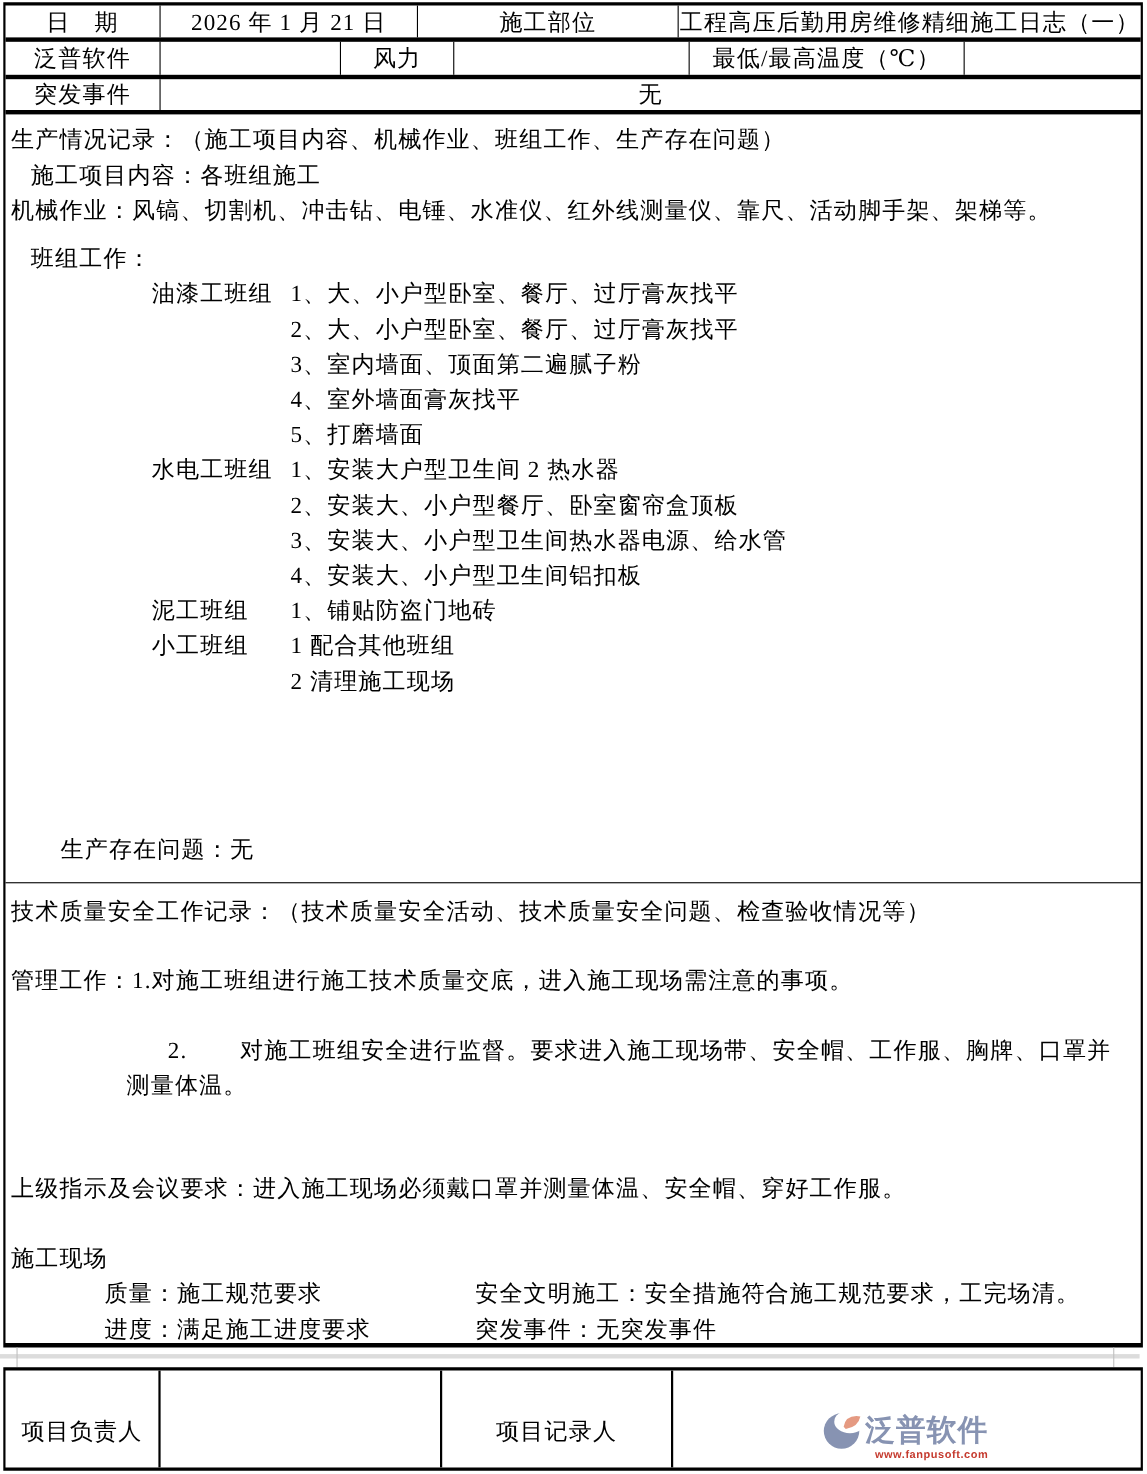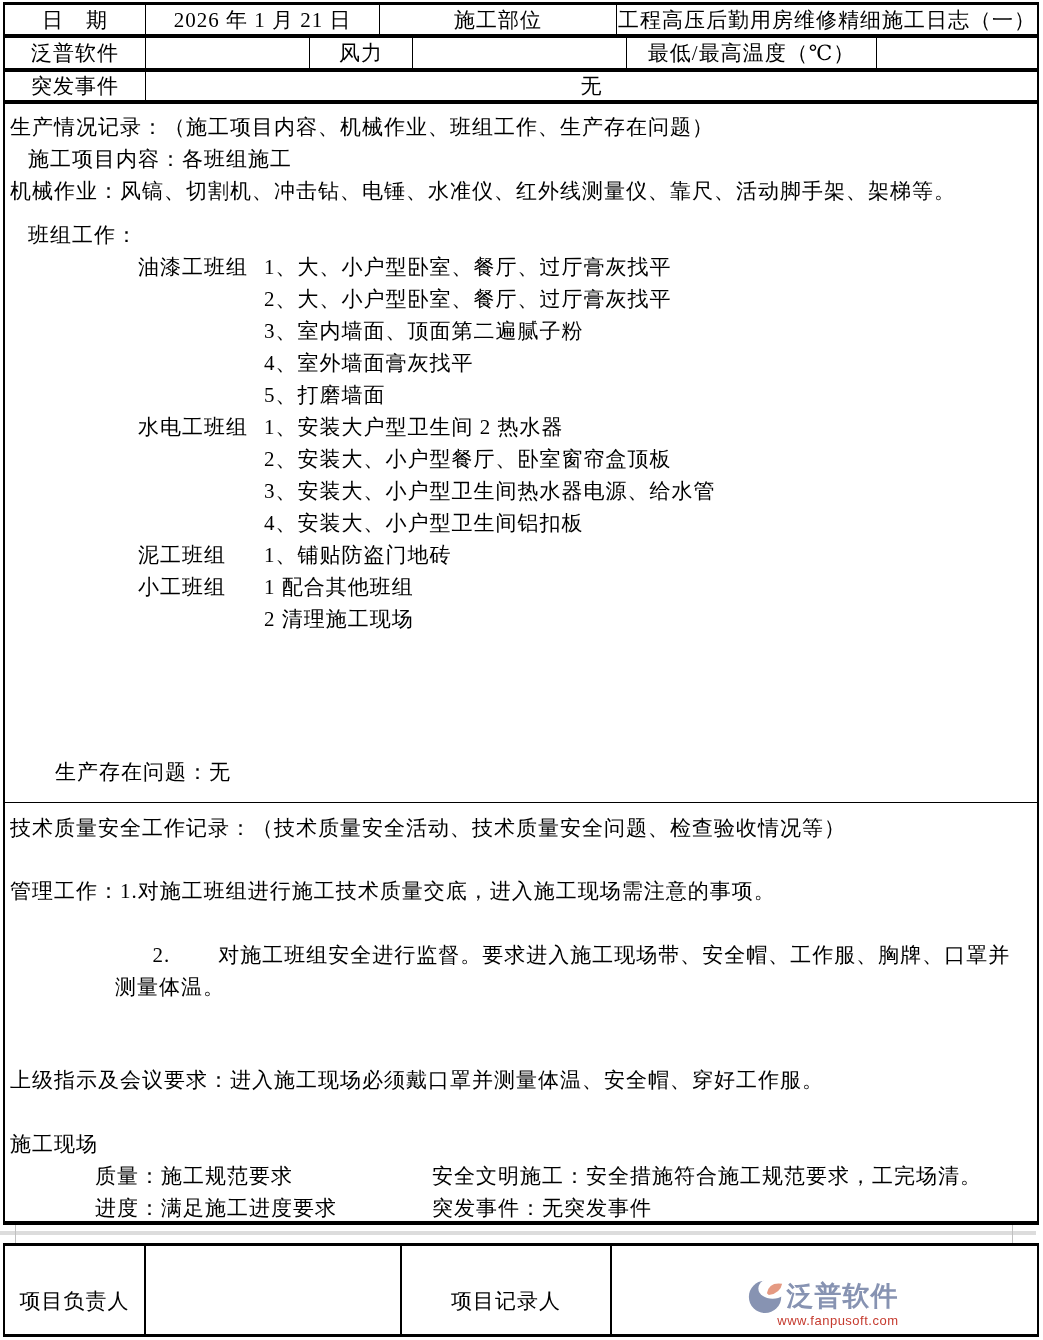--- a/index.html
+++ b/index.html
@@ -62,21 +62,21 @@
     border-right:2px solid #000;box-sizing:border-box;
     font-size:21px;letter-spacing:1px;padding-top:22px;overflow:hidden;
   }
   .bcell.last{border-right:none;flex:1;justify-content:center;align-items:flex-end;padding:0 4px 6px 0;}
   
   .logo{display:flex;flex-direction:column;align-items:flex-end;}
   .logo-top{display:flex;align-items:center;}
   .logo-icon{width:38px;height:38px;margin-right:2px;}
   .logo-text{font-size:27px;font-weight:bold;letter-spacing:1px;
     font-family:"Liberation Sans","DejaVu Sans",sans-serif;line-height:30px;}
-  .logo-url{font-size:13px;font-weight:normal;letter-spacing:0.5px;
+  .logo-url{font-size:10px;font-weight:bold;letter-spacing:0.5px;
     font-family:"Liberation Sans","DejaVu Sans",sans-serif;margin-top:-2px;}
 </style>
 </head>
 <body>
 
 <div class="main-table">
 
   <div class="hrow r1">
     <div class="hcell w141">日　期</div>
     <div class="hcell w234">2026 年 1 月 21 日</div>

